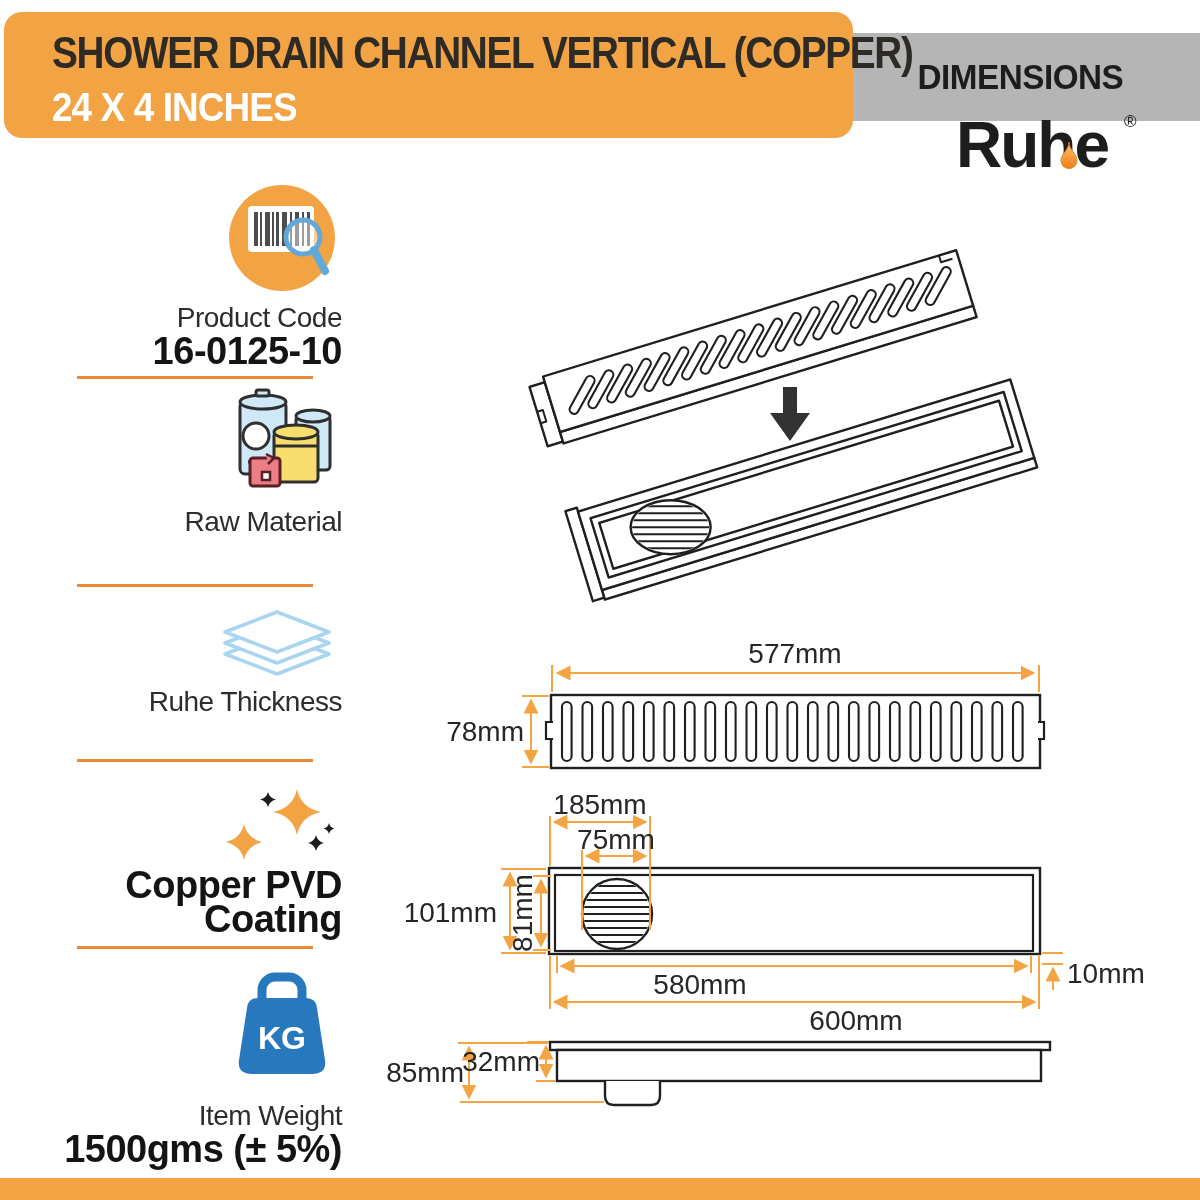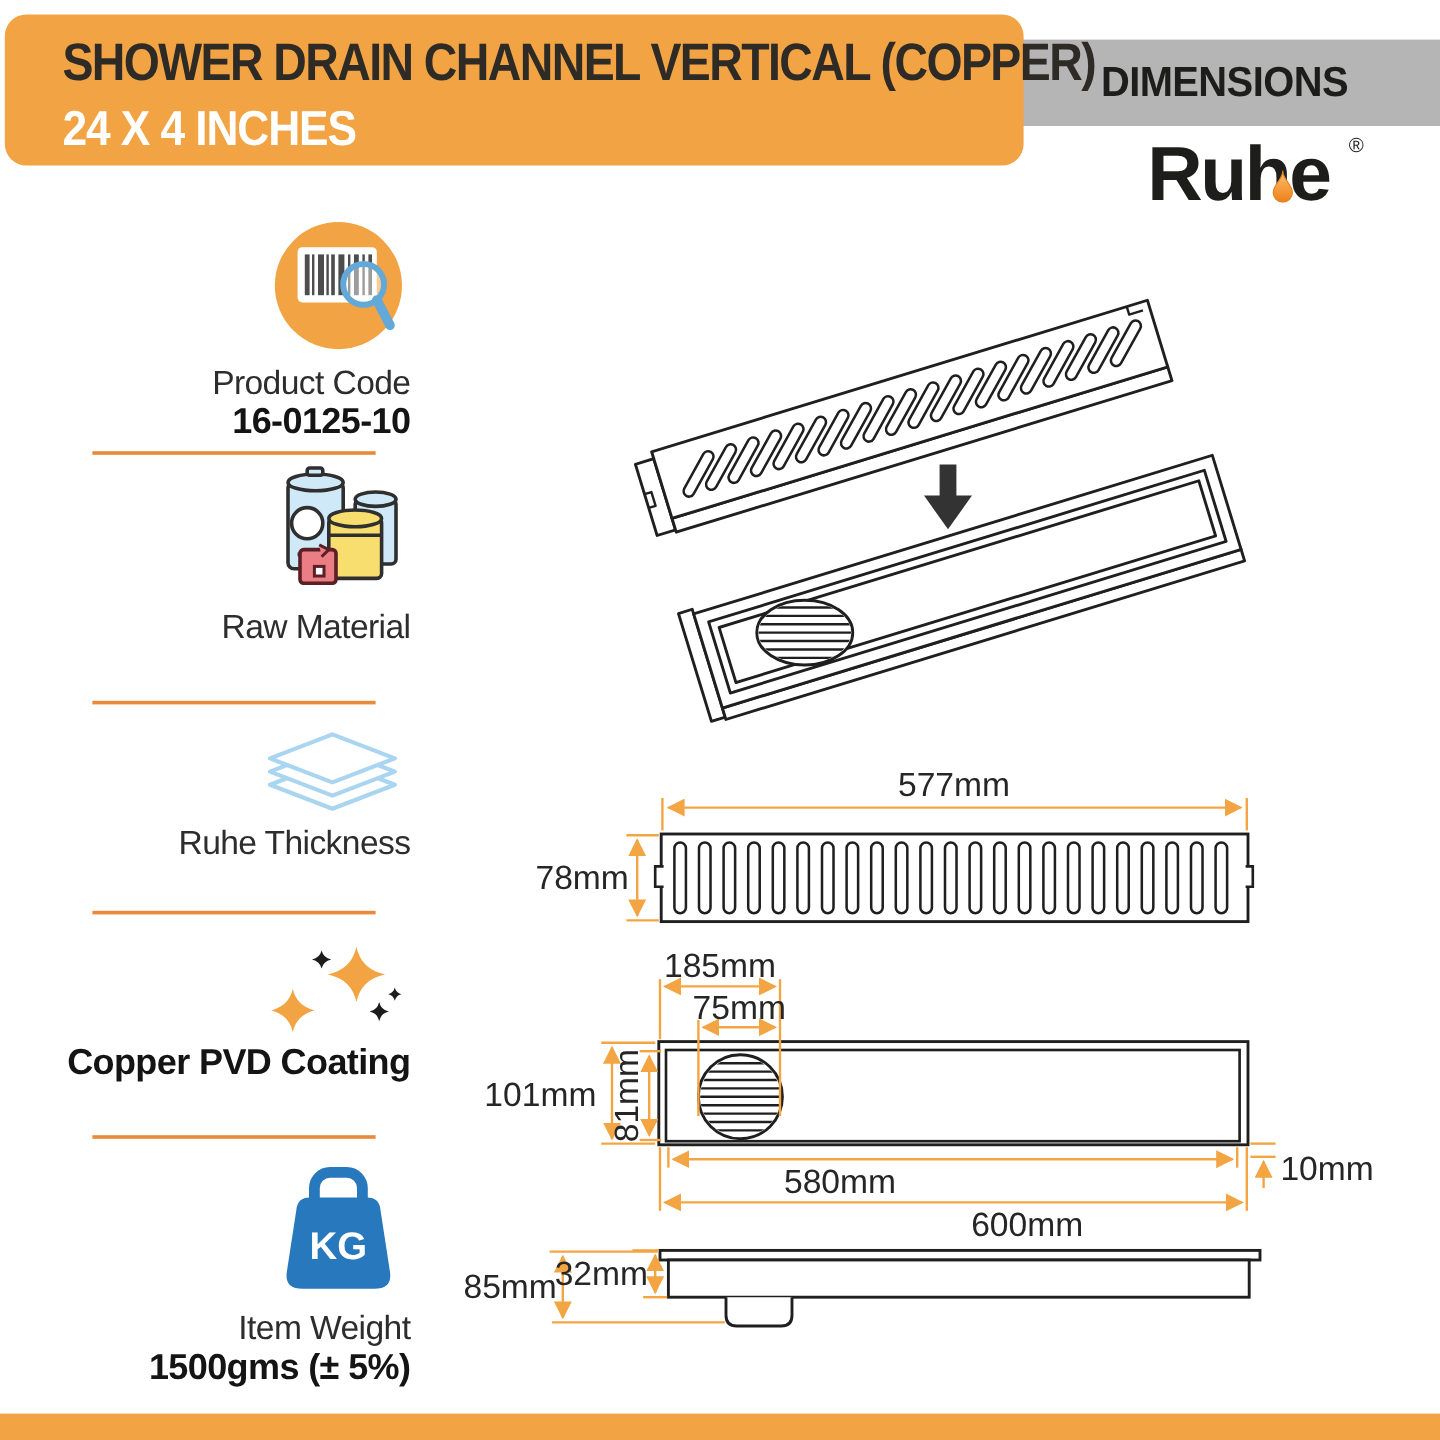--- a/index.html
+++ b/index.html
@@ -5,31 +5,31 @@
   html,body{margin:0;padding:0;background:#ffffff;}
   body{width:1200px;height:1200px;position:relative;overflow:hidden;
        font-family:"Liberation Sans","DejaVu Sans",sans-serif;}
   .abs{position:absolute;}
   
   .banner{left:4px;top:12px;width:849px;height:126px;background:#F2A444;border-radius:18px;z-index:3;}
   .banner .t1{position:absolute;left:48px;top:16px;font-size:44px;font-weight:700;color:#2E2B27;
               letter-spacing:-1.5px;transform:scaleX(.88);transform-origin:left center;white-space:nowrap;}
   .banner .t2{position:absolute;left:48px;top:72px;font-size:41px;font-weight:700;color:#ffffff;
               letter-spacing:-1px;transform:scaleX(.9);transform-origin:left center;white-space:nowrap;}
-  .gray-strip{left:840px;top:33px;width:360px;height:72px;background:#B5B5B5;z-index:2;
+  .gray-strip{left:840px;top:33px;width:360px;height:88px;background:#B5B5B5;z-index:2;
               display:flex;align-items:center;justify-content:center;}
   .gray-strip .dlabel{font-size:35px;font-weight:700;color:#1D1D1B;letter-spacing:-.5px;transform:scaleX(.95);}
   .brand{left:940px;top:108px;width:200px;height:70px;z-index:4;margin-left:16px;}
   .brand .word{font-size:64px;font-weight:700;color:#1d1d1b;letter-spacing:-2px;}
   .brand .reg{position:absolute;left:168px;top:4px;font-size:17px;color:#1d1d1b;font-weight:400;}
   .brand svg{position:absolute;left:104px;top:34px;}
   
   .spec{left:52px;width:290px;text-align:right;z-index:2;}
   .spec .lab{font-size:28px;color:#2d2d2d;letter-spacing:-.5px;line-height:32px;}
-  .spec .val{font-size:30px;color:#141414;font-weight:700;letter-spacing:-.5px;line-height:34px;}
+  .spec .val{font-size:38px;color:#141414;font-weight:700;letter-spacing:-.5px;line-height:34px;}
   .divider{left:77px;width:236px;height:3px;background:#E98A3B;z-index:2;}
   .footer{left:0;top:1178px;width:1200px;height:22px;background:#F2A444;z-index:2;}
   svg.draw{left:0;top:0;width:1200px;height:1200px;z-index:1;}
   .dimtxt{font-size:28px;fill:#262626;font-family:"Liberation Sans","DejaVu Sans",sans-serif;}
 </style>
 </head>
 <body>
 
 <div class="abs banner">
   <div class="t1">SHOWER DRAIN CHANNEL VERTICAL (COPPER)</div>
@@ -121,21 +121,21 @@
   <div class="val">Copper PVD Coating</div>
 </div>
 <div class="abs divider" style="top:946px;"></div>
 
 <div class="abs spec" style="top:972px;">
   <svg width="120" height="112" viewBox="0 0 120 112">
     <rect x="40" y="5" width="40" height="36" rx="13" fill="none" stroke="#2878BE" stroke-width="9"></rect>
     <path d="M36,26 h48 q10,0 11,10 l8,52 q2,14 -13,14 H30 q-15,0 -13,-14 l8,-52 q1,-10 11,-10 z" fill="#2878BE"></path>
     <text x="60" y="77" text-anchor="middle" font-size="32" font-weight="700" fill="#ffffff" font-family="&quot;Liberation Sans&quot;,&quot;DejaVu Sans&quot;,sans-serif">KG</text>
   </svg>
-  <div class="lab" style="margin-top:2px;">Item Weight</div>
+  <div class="lab" style="margin-top:12px;">Item Weight</div>
   <div class="val">1500gms (± 5%)</div>
 </div>
 
 <div class="abs footer"></div>
 
 <svg class="abs draw" viewBox="0 0 1200 1200">
   <defs>
     <marker id="ar" viewBox="0 0 10 10" refX="9" refY="5" markerWidth="7.5" markerHeight="7.5" orient="auto-start-reverse">
       <path d="M0,0 L10,5 L0,10 Z" fill="#F2A542"></path>
     </marker>

